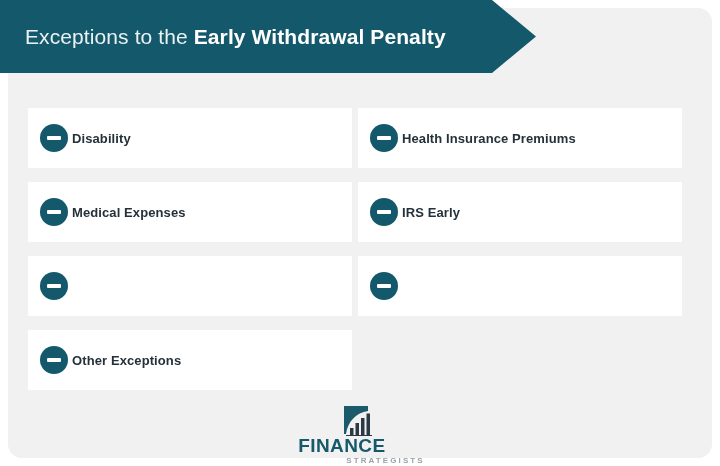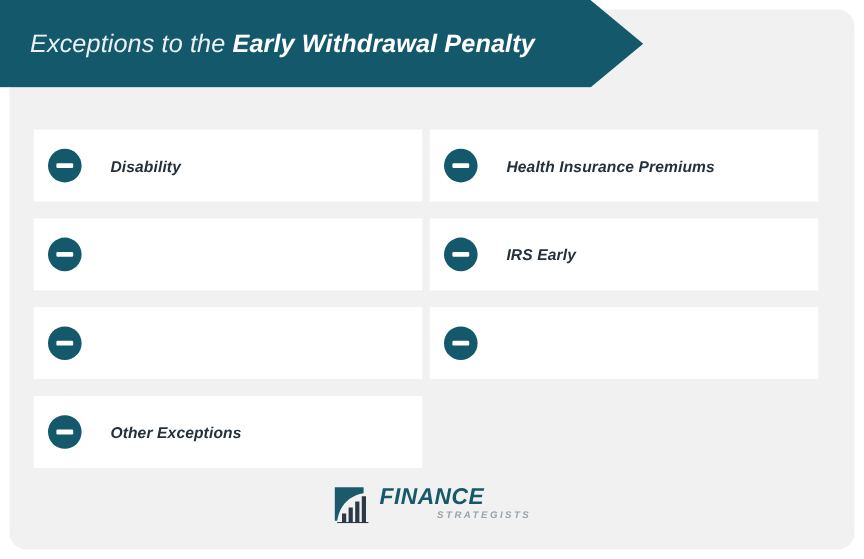--- a/index.html
+++ b/index.html
@@ -13,21 +13,20 @@
     background: #ffffff;
     font-family: "Liberation Sans", sans-serif;
   }
 
   #infographic {
     position: relative;
     width: 720px;
     height: 397px;
     background: #ffffff;
     box-sizing: border-box;
-    font-style: italic;
   }
 
   
   .panel {
     position: absolute;
     left: 8px;
     top: 8px;
     width: 704px;
     height: 450px;
     background: #f1f1f1;
@@ -105,37 +104,38 @@
     justify-content: center;
   }
   .item-icon .bar {
     width: 14px;
     height: 4px;
     background: #ffffff;
     border-radius: 1px;
   }
 
   .item-label {
-    margin-left: 24px;
+    margin-left: 4px;
     font-size: 13px;
     font-weight: 700;
     color: #24313a;
     letter-spacing: 0.1px;
     white-space: nowrap;
   }
 
   
   .logo {
     position: absolute;
     left: 0;
     top: 404px;
     width: 720px;
     display: flex;
     align-items: center;
     justify-content: center;
+    flex-direction: column;
   }
   .logo-mark {
     width: 36px;
     height: 32px;
     flex: 0 0 auto;
   }
   .logo-text {
     margin-left: 3px;
     display: flex;
     flex-direction: column;
@@ -185,20 +185,21 @@
       <span class="item-icon">
           <span class="bar"></span>
         </span>
       <span class="item-label">Health Insurance Premiums</span>
     </div>
 
     <div class="item-card">
       <span class="item-icon">
           <span class="bar"></span>
         </span>
+      <span class="item-label">Medical Expenses</span>
     </div>
 
     <div class="item-card">
       <span class="item-icon">
           <span class="bar"></span>
         </span>
       <span class="item-label">IRS Early</span>
     </div>
 
     <div class="item-card">

